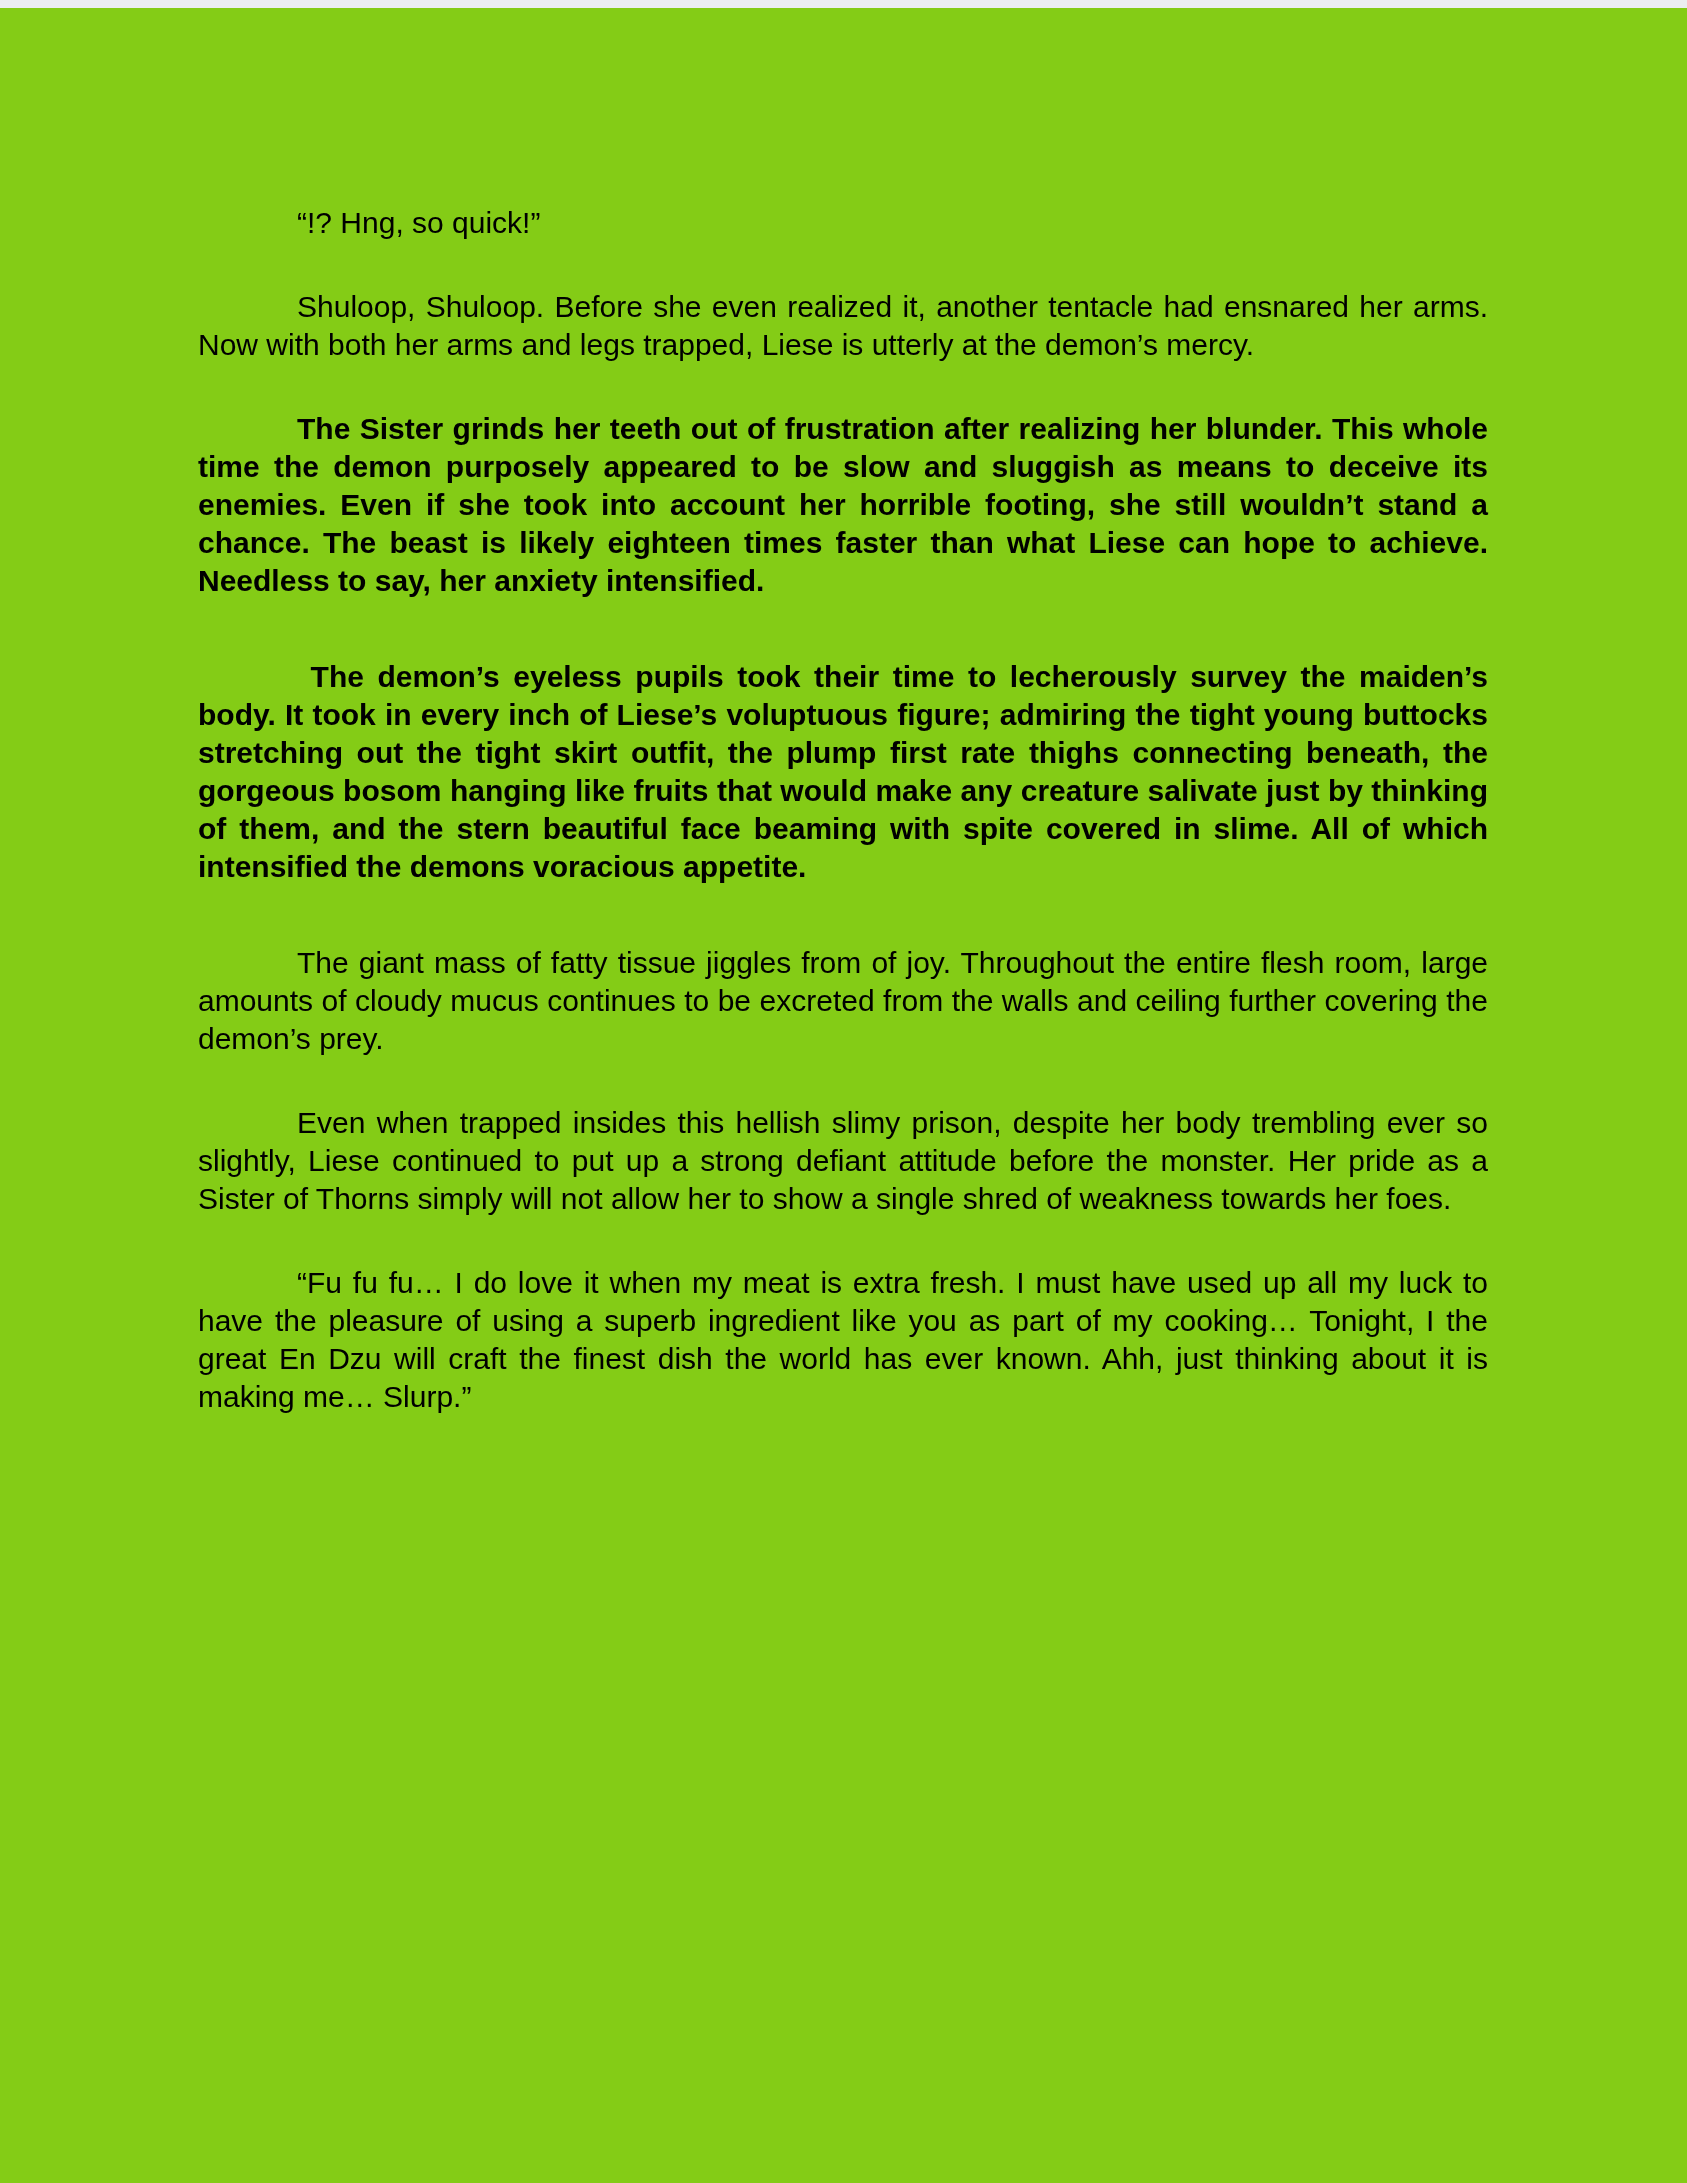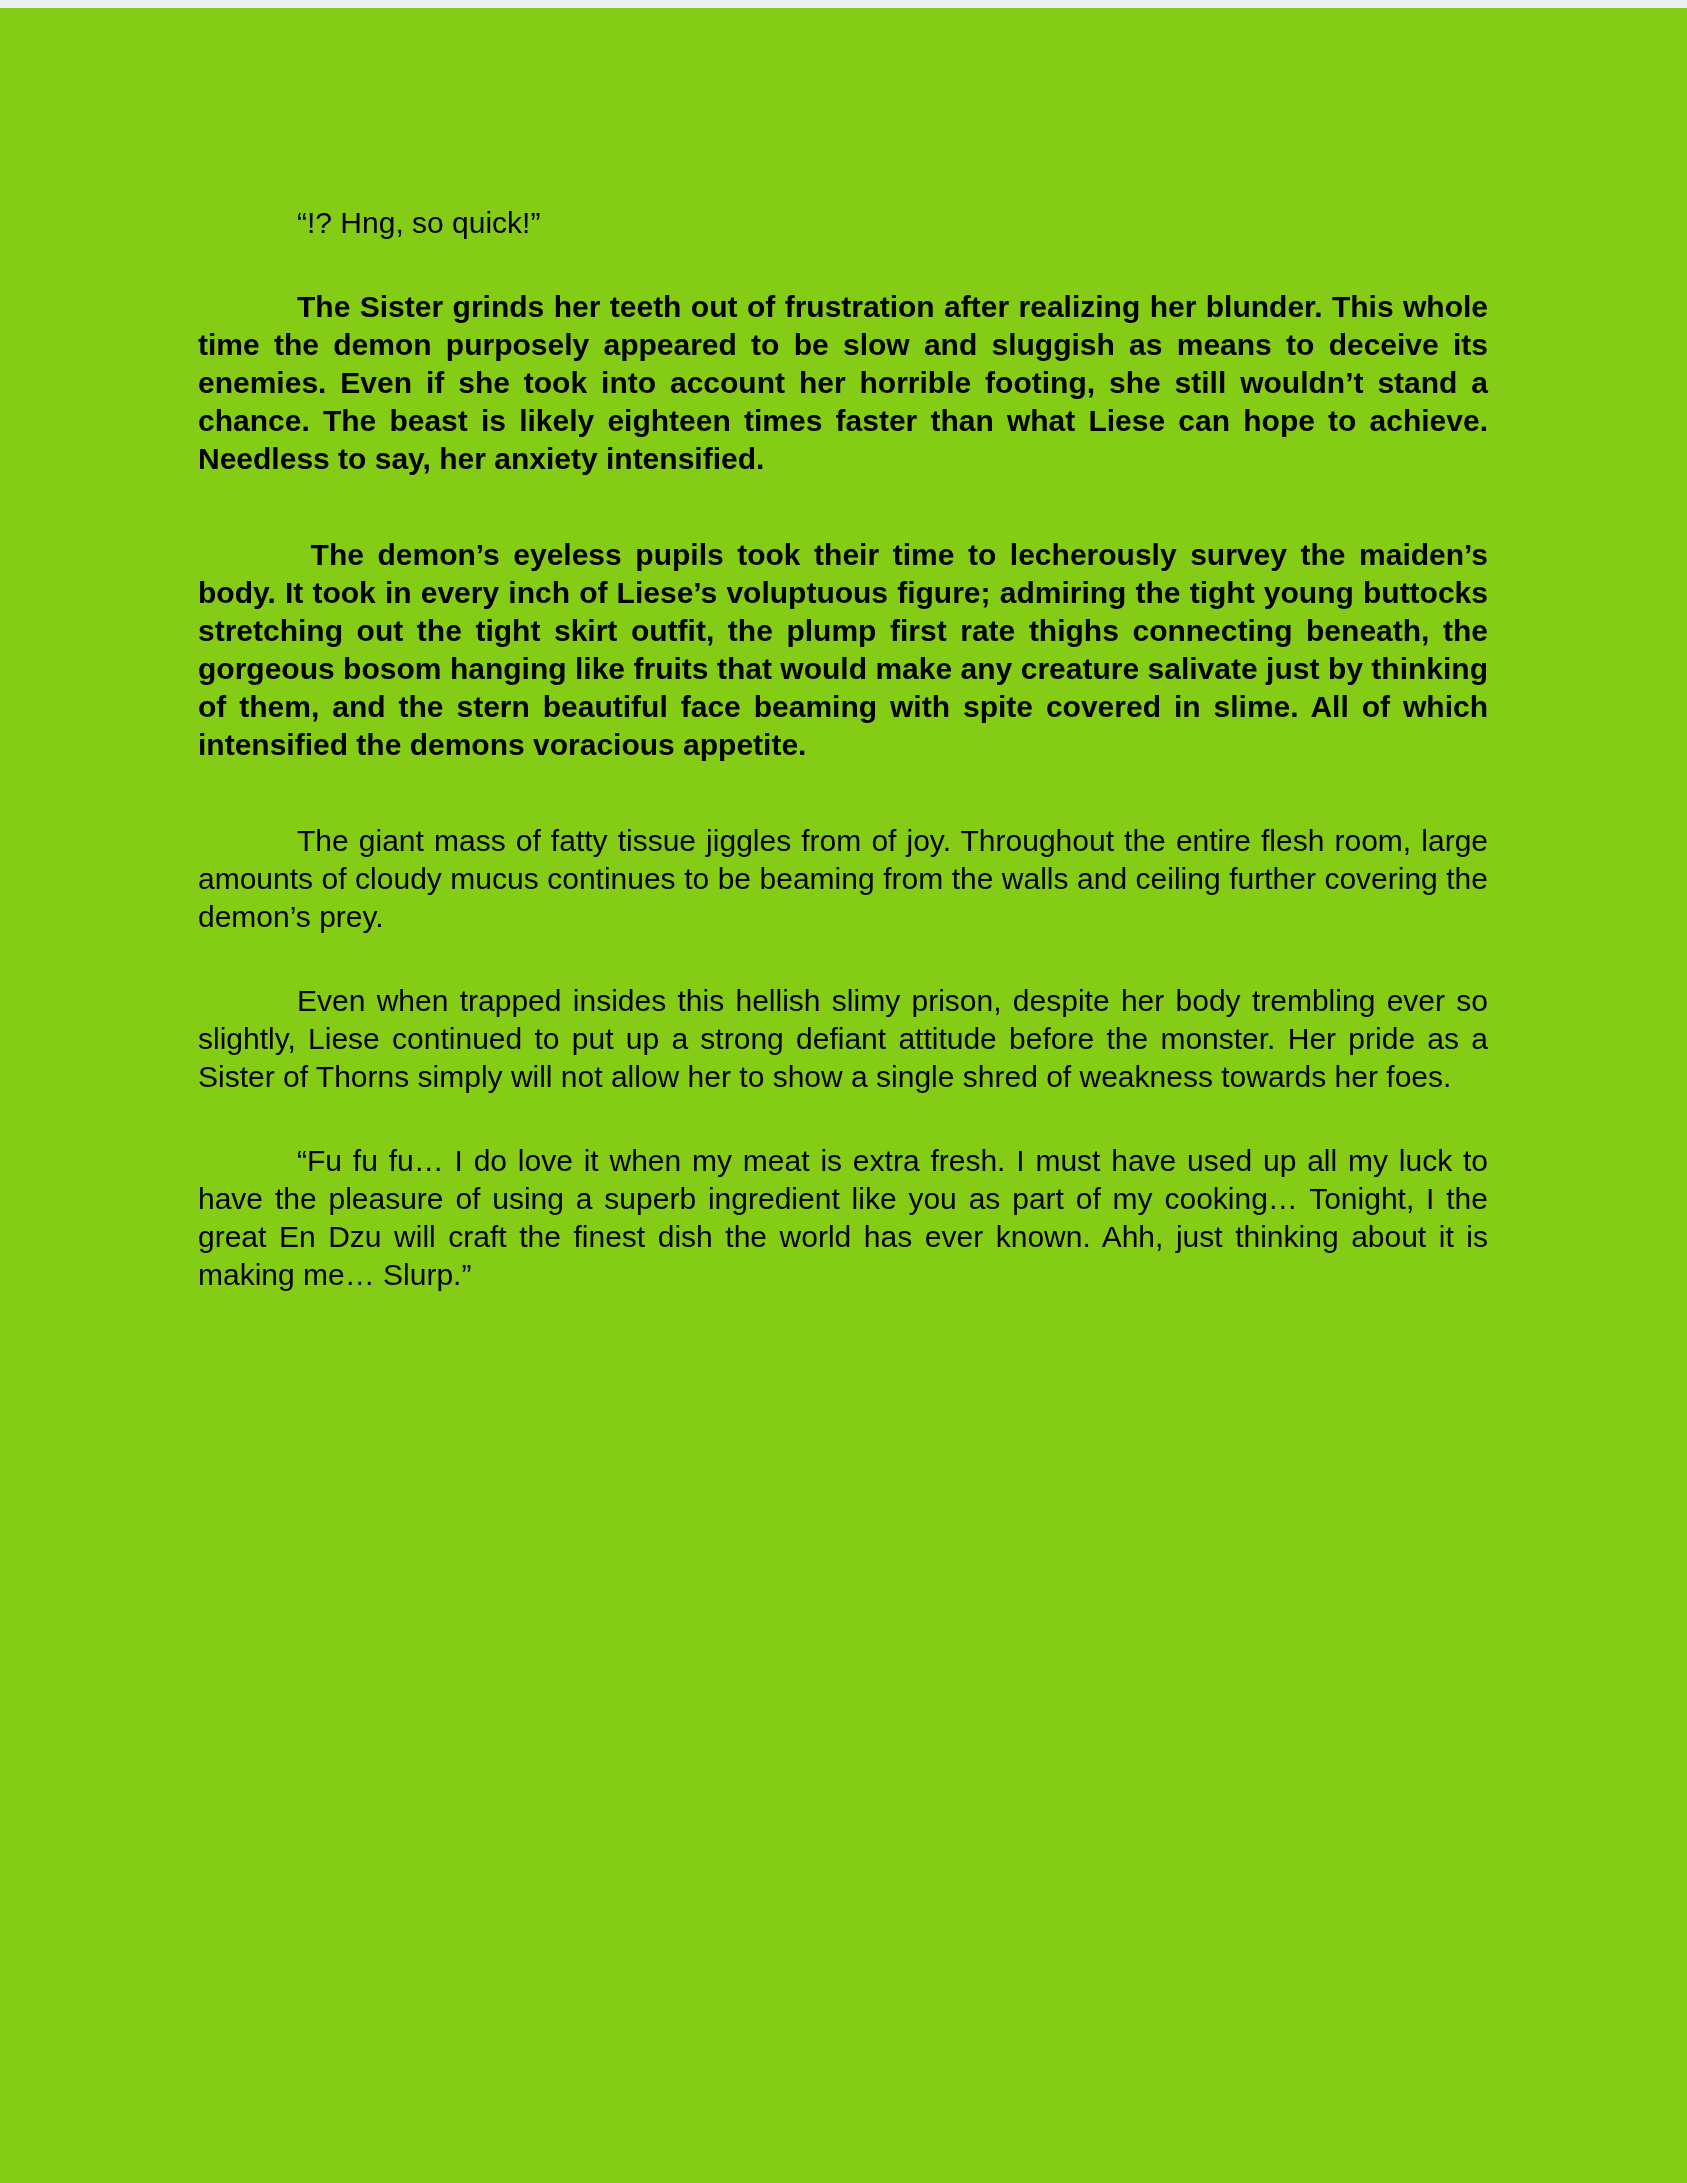--- a/index.html
+++ b/index.html
@@ -29,20 +29,21 @@
   }
   .content p.gap-lg { margin-bottom: 58px; font-weight: bold; }
   .content p:last-child { margin-bottom: 0; }
 </style>
 </head>
 <body>
 
 <div class="page">
   <div class="content">
       <p>“!? Hng, so quick!”</p>
+      <p>Shuloop, Shuloop. Before she even realized it, another tentacle had ensnared her arms. Now with both her arms and legs trapped, Liese is utterly at the demon’s mercy.</p>
       <p class="gap-lg">The Sister grinds her teeth out of frustration after realizing her blunder. This whole time the demon purposely appeared to be slow and sluggish as means to deceive its enemies. Even if she took into account her horrible footing, she still wouldn’t stand a chance. The beast is likely eighteen times faster than what Liese can hope to achieve. Needless to say, her anxiety intensified.</p>
       <p class="gap-lg"> The demon’s eyeless pupils took their time to lecherously survey the maiden’s body. It took in every inch of Liese’s voluptuous figure; admiring the tight young buttocks stretching out the tight skirt outfit, the plump first rate thighs connecting beneath, the gorgeous bosom hanging like fruits that would make any creature salivate just by thinking of them, and the stern beautiful face beaming with spite covered in slime. All of which intensified the demons voracious appetite.</p>
-      <p>The giant mass of fatty tissue jiggles from of joy. Throughout the entire flesh room, large amounts of cloudy mucus continues to be beaming from the walls and ceiling further covering the demon’s prey.</p>
+      <p>The giant mass of fatty tissue jiggles from of joy. Throughout the entire flesh room, large amounts of cloudy mucus continues to be excreted from the walls and ceiling further covering the demon’s prey.</p>
       <p>Even when trapped insides this hellish slimy prison, despite her body trembling ever so slightly, Liese continued to put up a strong defiant attitude before the monster. Her pride as a Sister of Thorns simply will not allow her to show a single shred of weakness towards her foes.</p>
       <p>“Fu fu fu… I do love it when my meat is extra fresh. I must have used up all my luck to have the pleasure of using a superb ingredient like you as part of my cooking… Tonight, I the great En Dzu will craft the finest dish the world has ever known. Ahh, just thinking about it is making me… Slurp.”</p>
     </div>
 </div>
 
 
 </body></html>

